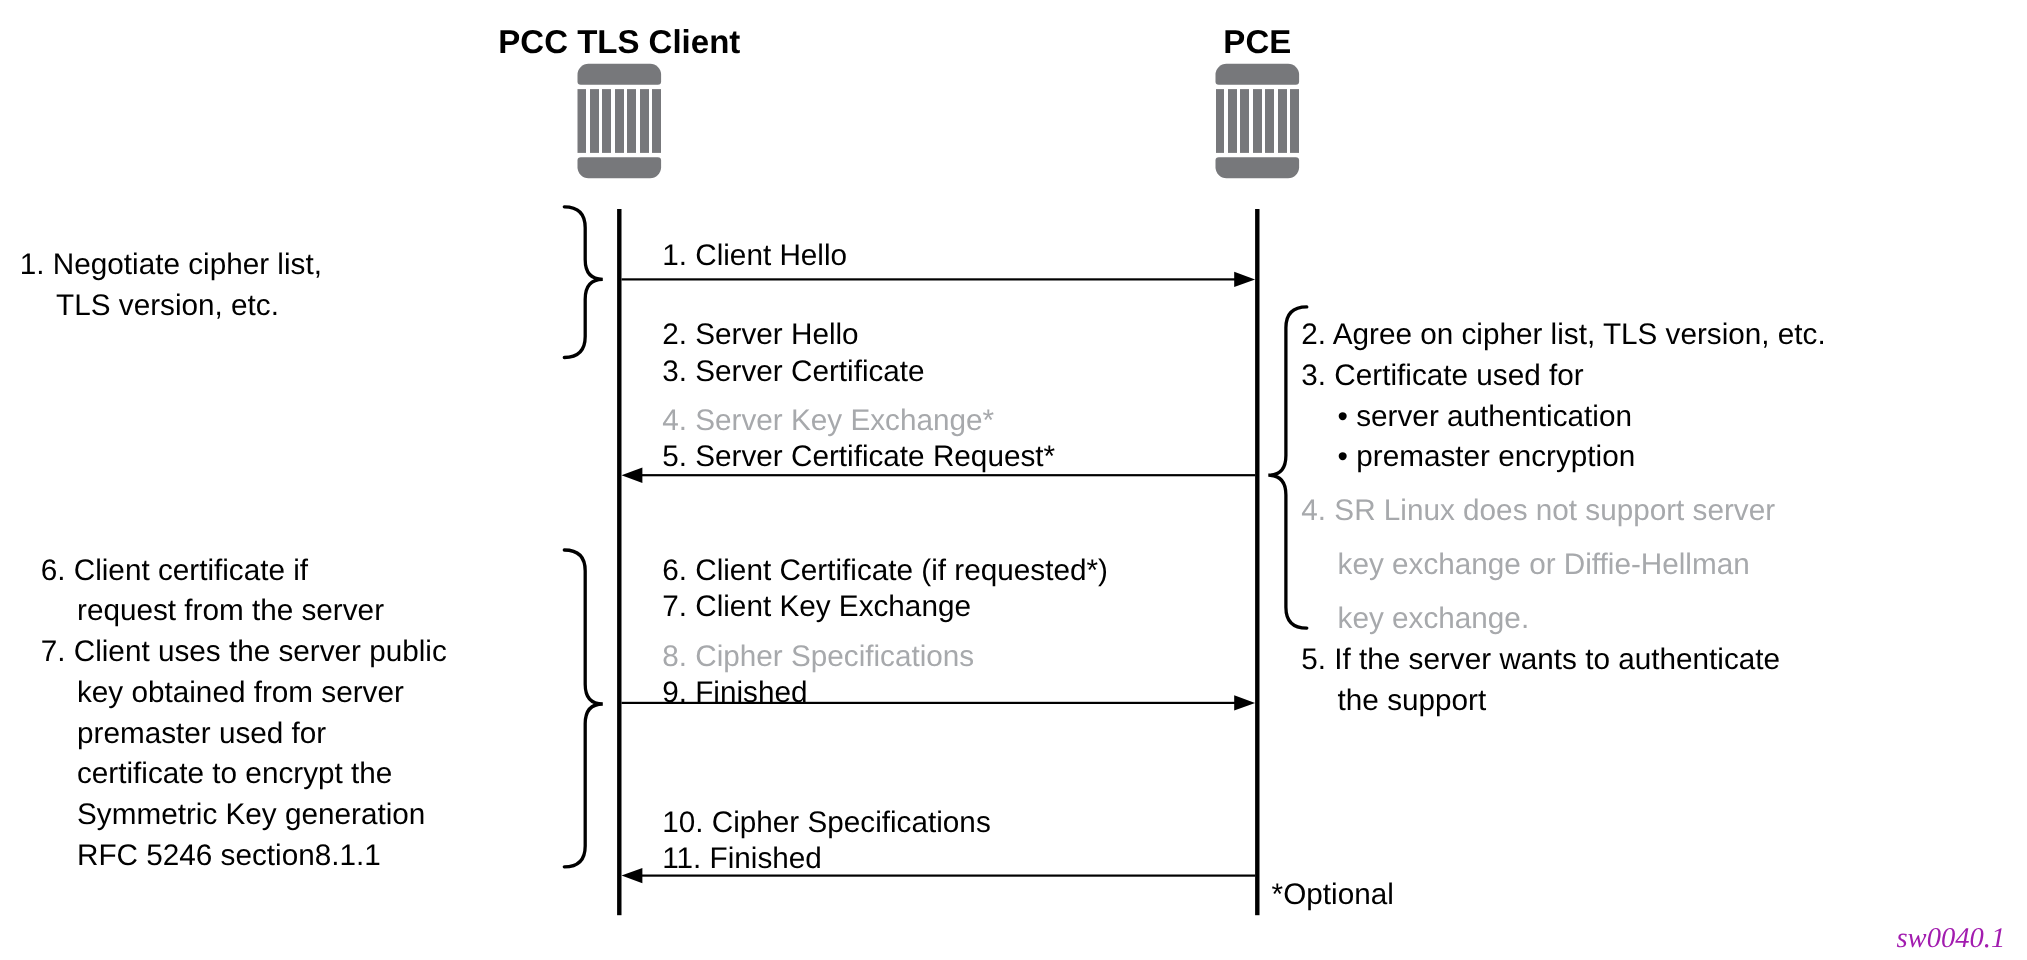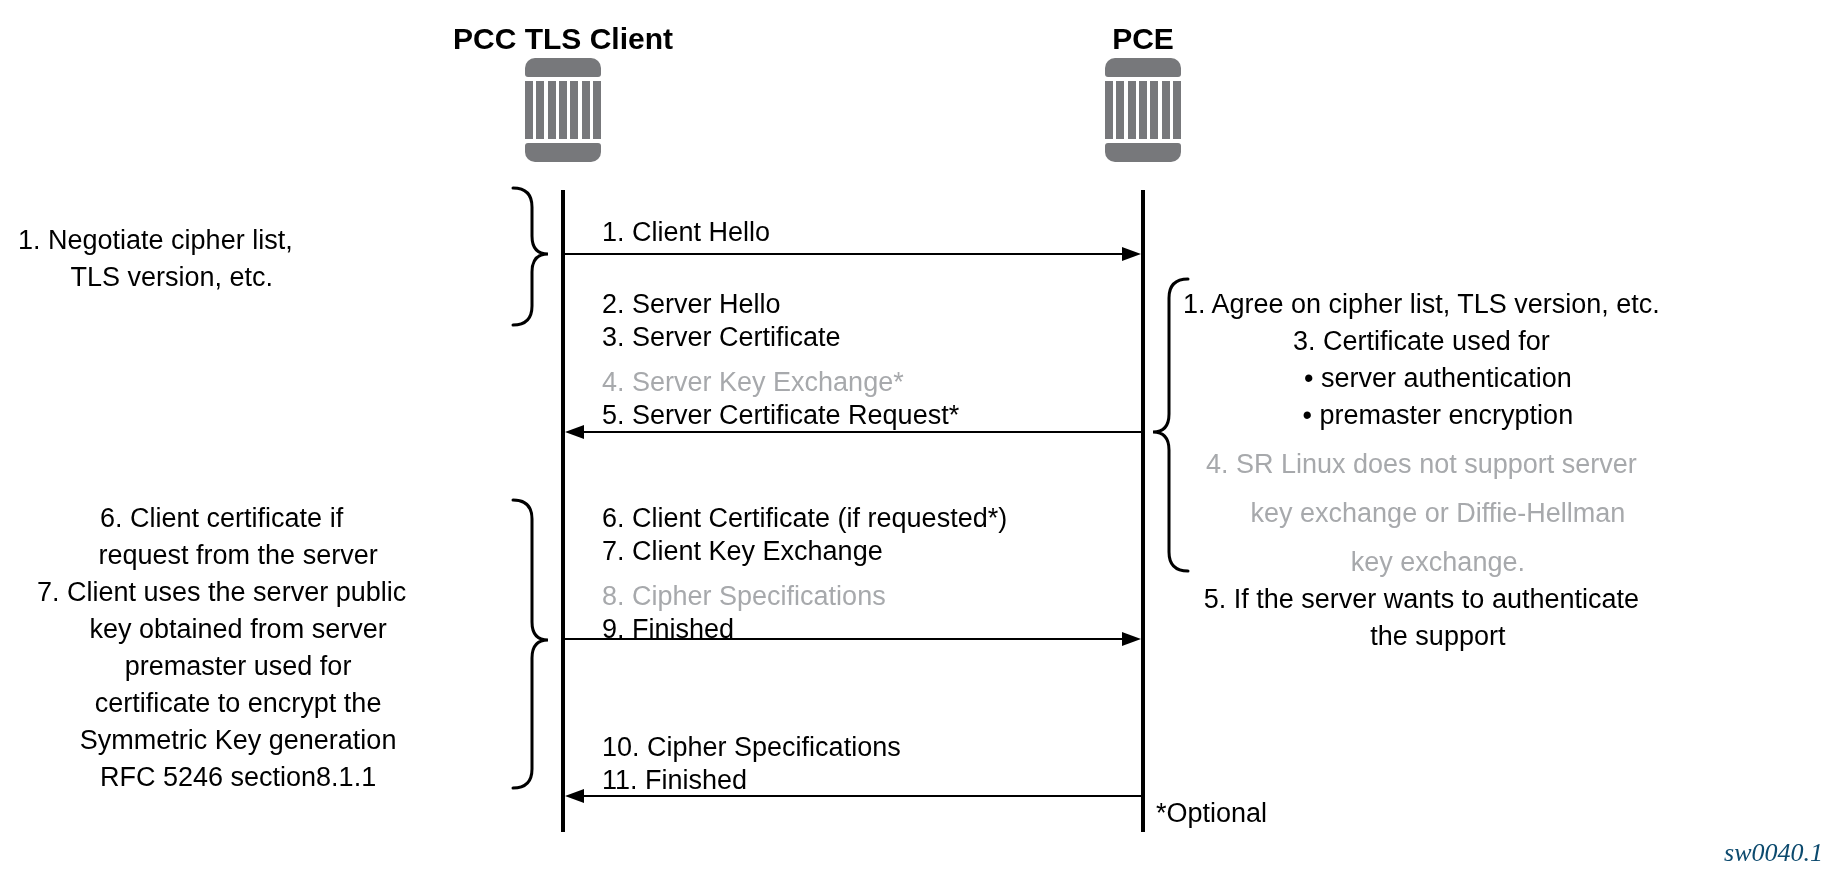--- a/index.html
+++ b/index.html
@@ -39,31 +39,31 @@
     position:absolute;width:0;height:0;top:0;
     border-top:7px solid transparent;
     border-bottom:7px solid transparent;
   }
   .arrow .head.right{border-left:19px solid #000000;right:0;}
   .arrow .head.left{border-right:19px solid #000000;left:0;}
   
   .msg, .note-line{
     font-size:27px;line-height:33px;white-space:nowrap;
   }
-  .note-line{line-height:37px;text-align:center;}
+  .note-line{line-height:37px;}
   .tone-black{color:#000000;}
   .tone-gray{color:#000000;}
   .tone-light{color:#a7a9ac;margin-top:12px;}
   .indent{padding-left:33px;}
   .brace{position:absolute;}
   .brace path{fill:none;stroke:#000000;stroke-width:3;stroke-linecap:round;}
   .footer-note{font-size:27px;color:#000000;white-space:nowrap;}
   .figure-id{
     font-family:"Liberation Serif", serif;
-    font-style:italic;font-size:26px;color:#0c4a6e;white-space:nowrap;
+    font-style:italic;font-size:26px;color:#a21caf;white-space:nowrap;
   }
 </style>
 </head>
 <body>
 
 <div id="canvas">
 
   <div class="abs actor-title" style="left:413px;top:22px;width:300px;">PCC TLS Client</div>
   <div class="abs actor-title" style="left:1043px;top:22px;width:200px;">PCE</div>
 
@@ -140,21 +140,21 @@
 
   <svg class="brace" style="left:505px;top:497px;" width="46" height="294" viewBox="0 0 46 294">
     <path d="M 8,3 Q 27,3 27,22 L 27,125 Q 27,143 43,143 Q 27,143 27,161 L 27,272 Q 27,291 8,291"></path>
   </svg>
 
   <svg class="brace" style="left:1150px;top:276px;" width="46" height="298" viewBox="0 0 46 298">
     <path d="M 38,3 Q 19,3 19,22 L 19,138 Q 19,156 3,156 Q 19,156 19,174 L 19,276 Q 19,295 38,295"></path>
   </svg>
 
   <div class="abs" style="left:1183px;top:286px;">
-    <div class="note-line tone-gray">1. Agree on cipher list, TLS version, etc.</div>
+    <div class="note-line tone-gray">2. Agree on cipher list, TLS version, etc.</div>
     <div class="note-line tone-gray">3. Certificate used for</div>
     <div class="note-line tone-gray indent">• server authentication</div>
     <div class="note-line tone-gray indent">• premaster encryption</div>
     <div class="note-line tone-light">4. SR Linux does not support server</div>
     <div class="note-line tone-light indent">key exchange or Diffie-Hellman</div>
     <div class="note-line tone-light indent">key exchange.</div>
     <div class="note-line tone-black">5. If the server wants to authenticate</div>
     <div class="note-line tone-black indent">the support</div>
   </div>
 

